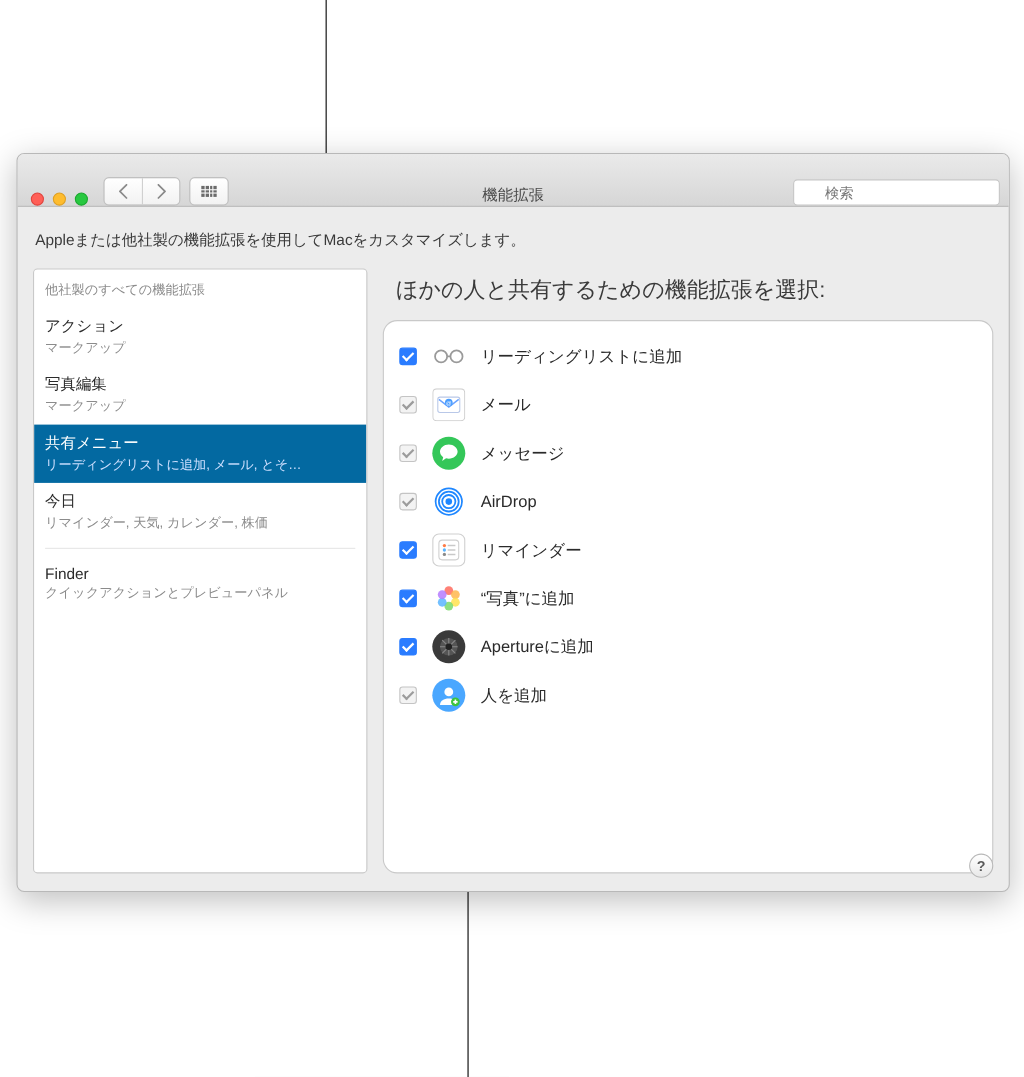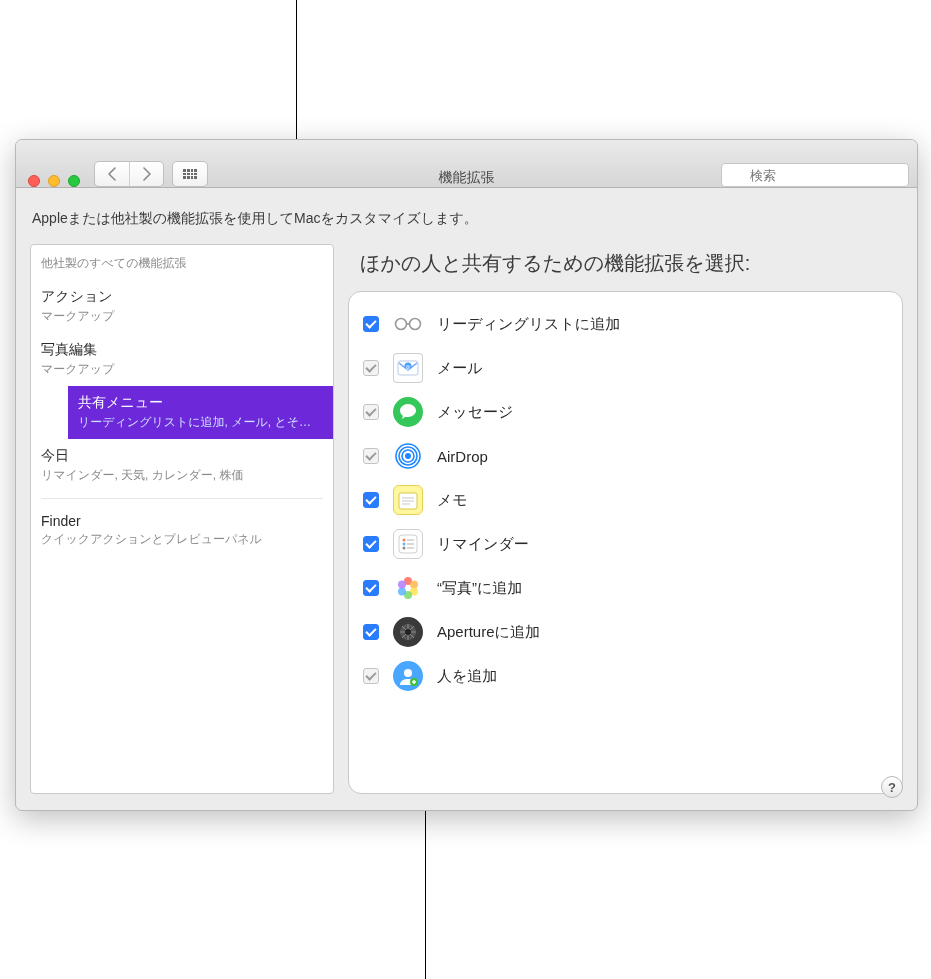--- a/index.html
+++ b/index.html
@@ -67,21 +67,21 @@
   .content{
     display:flex;gap:14px;padding:0 14px 14px 14px;height:calc(100% - 48px - 58px);
   }
   .sidebar{
     width:304px;background:#fff;border:1px solid #c9c9c9;border-radius:4px;
     overflow:hidden;
   }
   .cat{
     padding:8px 10px 8px 10px;
   }
-  .cat.sel{background:#6d28d9;color:#fff;margin-left:37px;}
+  .cat.sel{background:#0369a1;color:#fff;}
   .cat .t{font-size:14px;color:#2b2b2b;}
   .cat .s{font-size:12px;color:#8b8b8b;margin-top:2px;white-space:nowrap;overflow:hidden;text-overflow:ellipsis;}
   .cat.sel .t{color:#fff;}
   .cat.sel .s{color:#cfe0ff;}
   .sep{height:1px;background:#e6e6e6;margin:6px 10px;}
 
   .detail{
     flex:1;display:flex;flex-direction:column;
   }
   .detail-title{
@@ -254,32 +254,20 @@
                 <circle cx="14" cy="14" r="3" fill="#1f87ff"></circle>
                 <circle cx="14" cy="14" r="6" stroke="#1f87ff" stroke-width="1.6" fill="none"></circle>
                 <circle cx="14" cy="14" r="9" stroke="#1f87ff" stroke-width="1.6" fill="none"></circle>
                 <circle cx="14" cy="14" r="12" stroke="#1f87ff" stroke-width="1.6" fill="none"></circle>
               </svg>
             </div>
             <div class="ext-label">AirDrop</div>
           </div>
           <div class="ext-row">
             <input type="checkbox" class="cb" checked="" style="">
-            <div class="ext-icon ic-notes">
-              <svg width="22" height="22" viewBox="0 0 22 22">
-                <rect x="2" y="4" width="18" height="16" rx="2" fill="#fff" stroke="#d9c94a"></rect>
-                <line x1="5" y1="9" x2="17" y2="9" stroke="#c9c9c9"></line>
-                <line x1="5" y1="12" x2="17" y2="12" stroke="#c9c9c9"></line>
-                <line x1="5" y1="15" x2="13" y2="15" stroke="#c9c9c9"></line>
-              </svg>
-            </div>
-            <div class="ext-label">メモ</div>
-          </div>
-          <div class="ext-row">
-            <input type="checkbox" class="cb" checked="" style="">
             <div class="ext-icon ic-rem">
               <svg width="22" height="22" viewBox="0 0 22 22">
                 <rect x="2" y="2" width="18" height="18" rx="3" fill="#fff" stroke="#d0d0d0"></rect>
                 <circle cx="7" cy="7" r="1.5" fill="#ff7b46"></circle>
                 <circle cx="7" cy="11" r="1.5" fill="#5bb5ff"></circle>
                 <circle cx="7" cy="15" r="1.5" fill="#8a8a8a"></circle>
                 <line x1="10" y1="7" x2="17" y2="7" stroke="#c9c9c9" stroke-width="1.4"></line>
                 <line x1="10" y1="11" x2="17" y2="11" stroke="#c9c9c9" stroke-width="1.4"></line>
                 <line x1="10" y1="15" x2="17" y2="15" stroke="#c9c9c9" stroke-width="1.4"></line>
               </svg>

